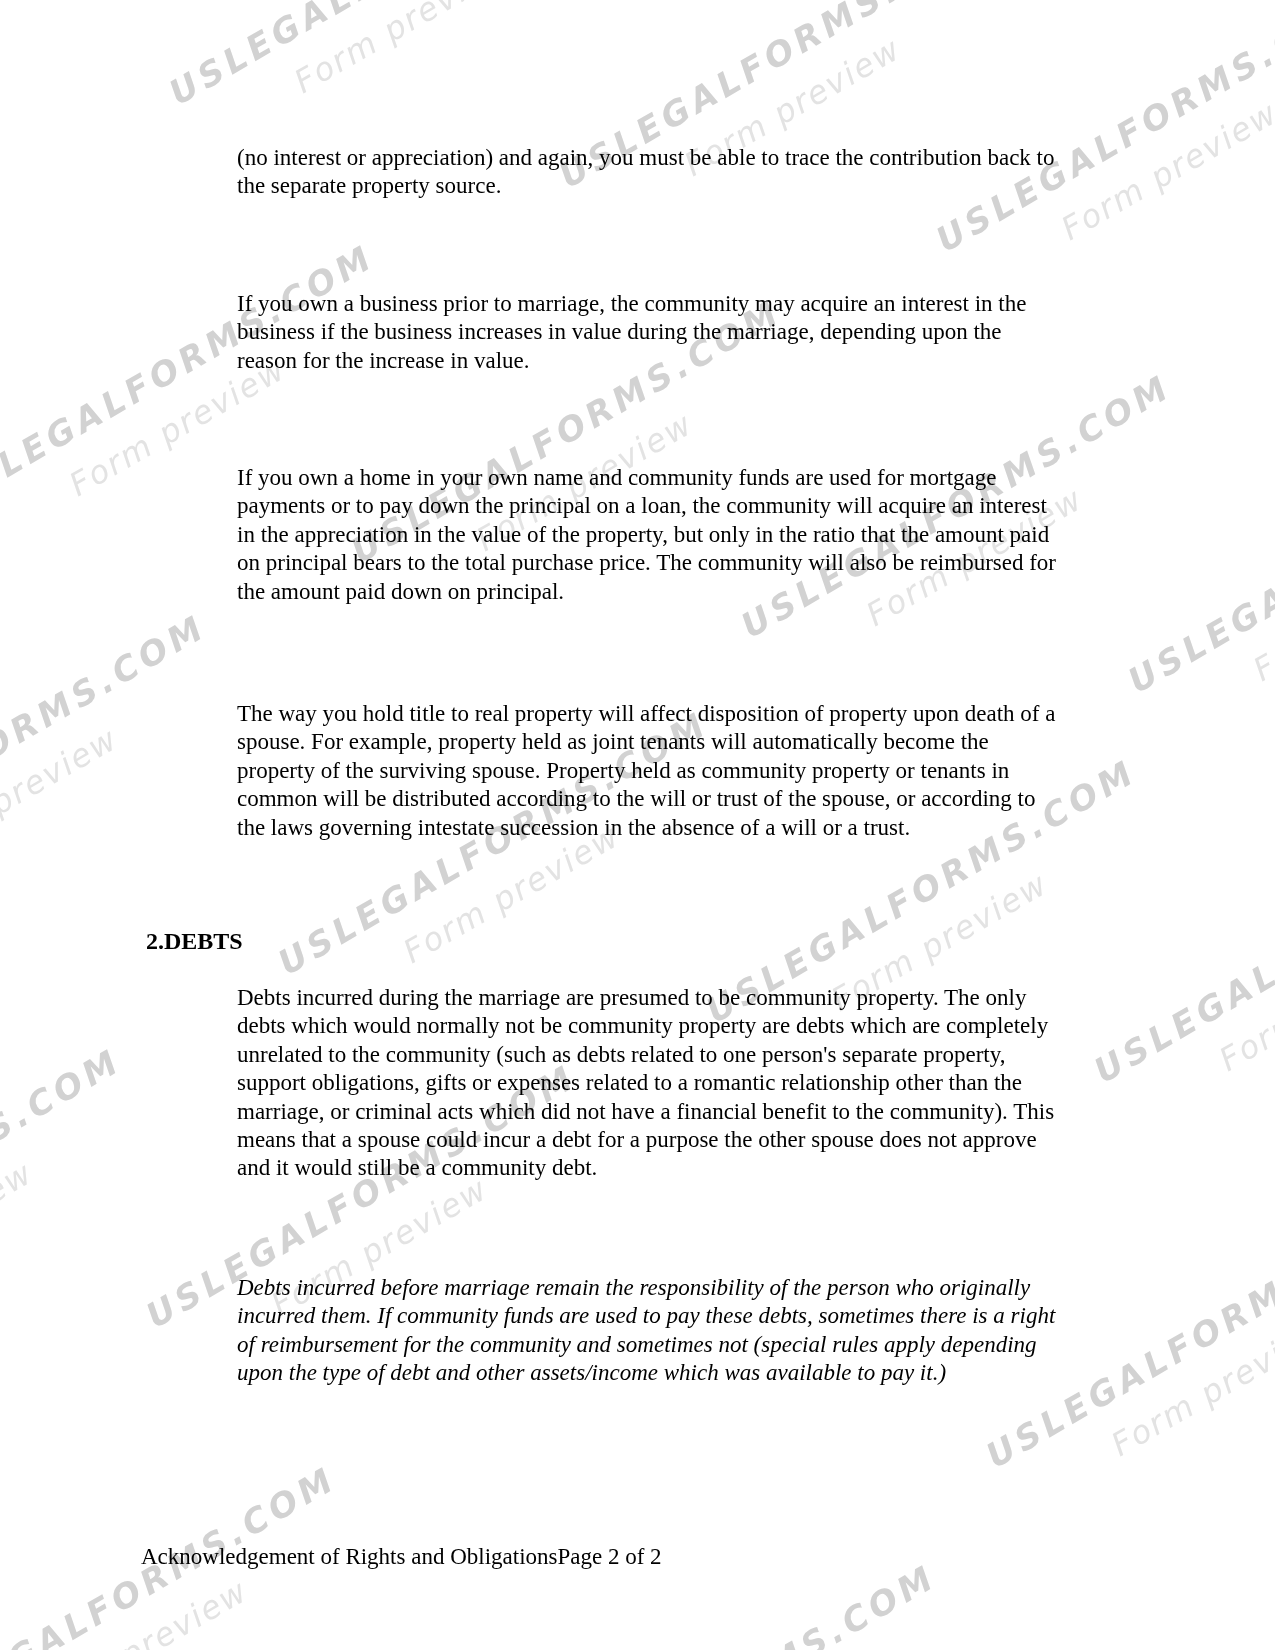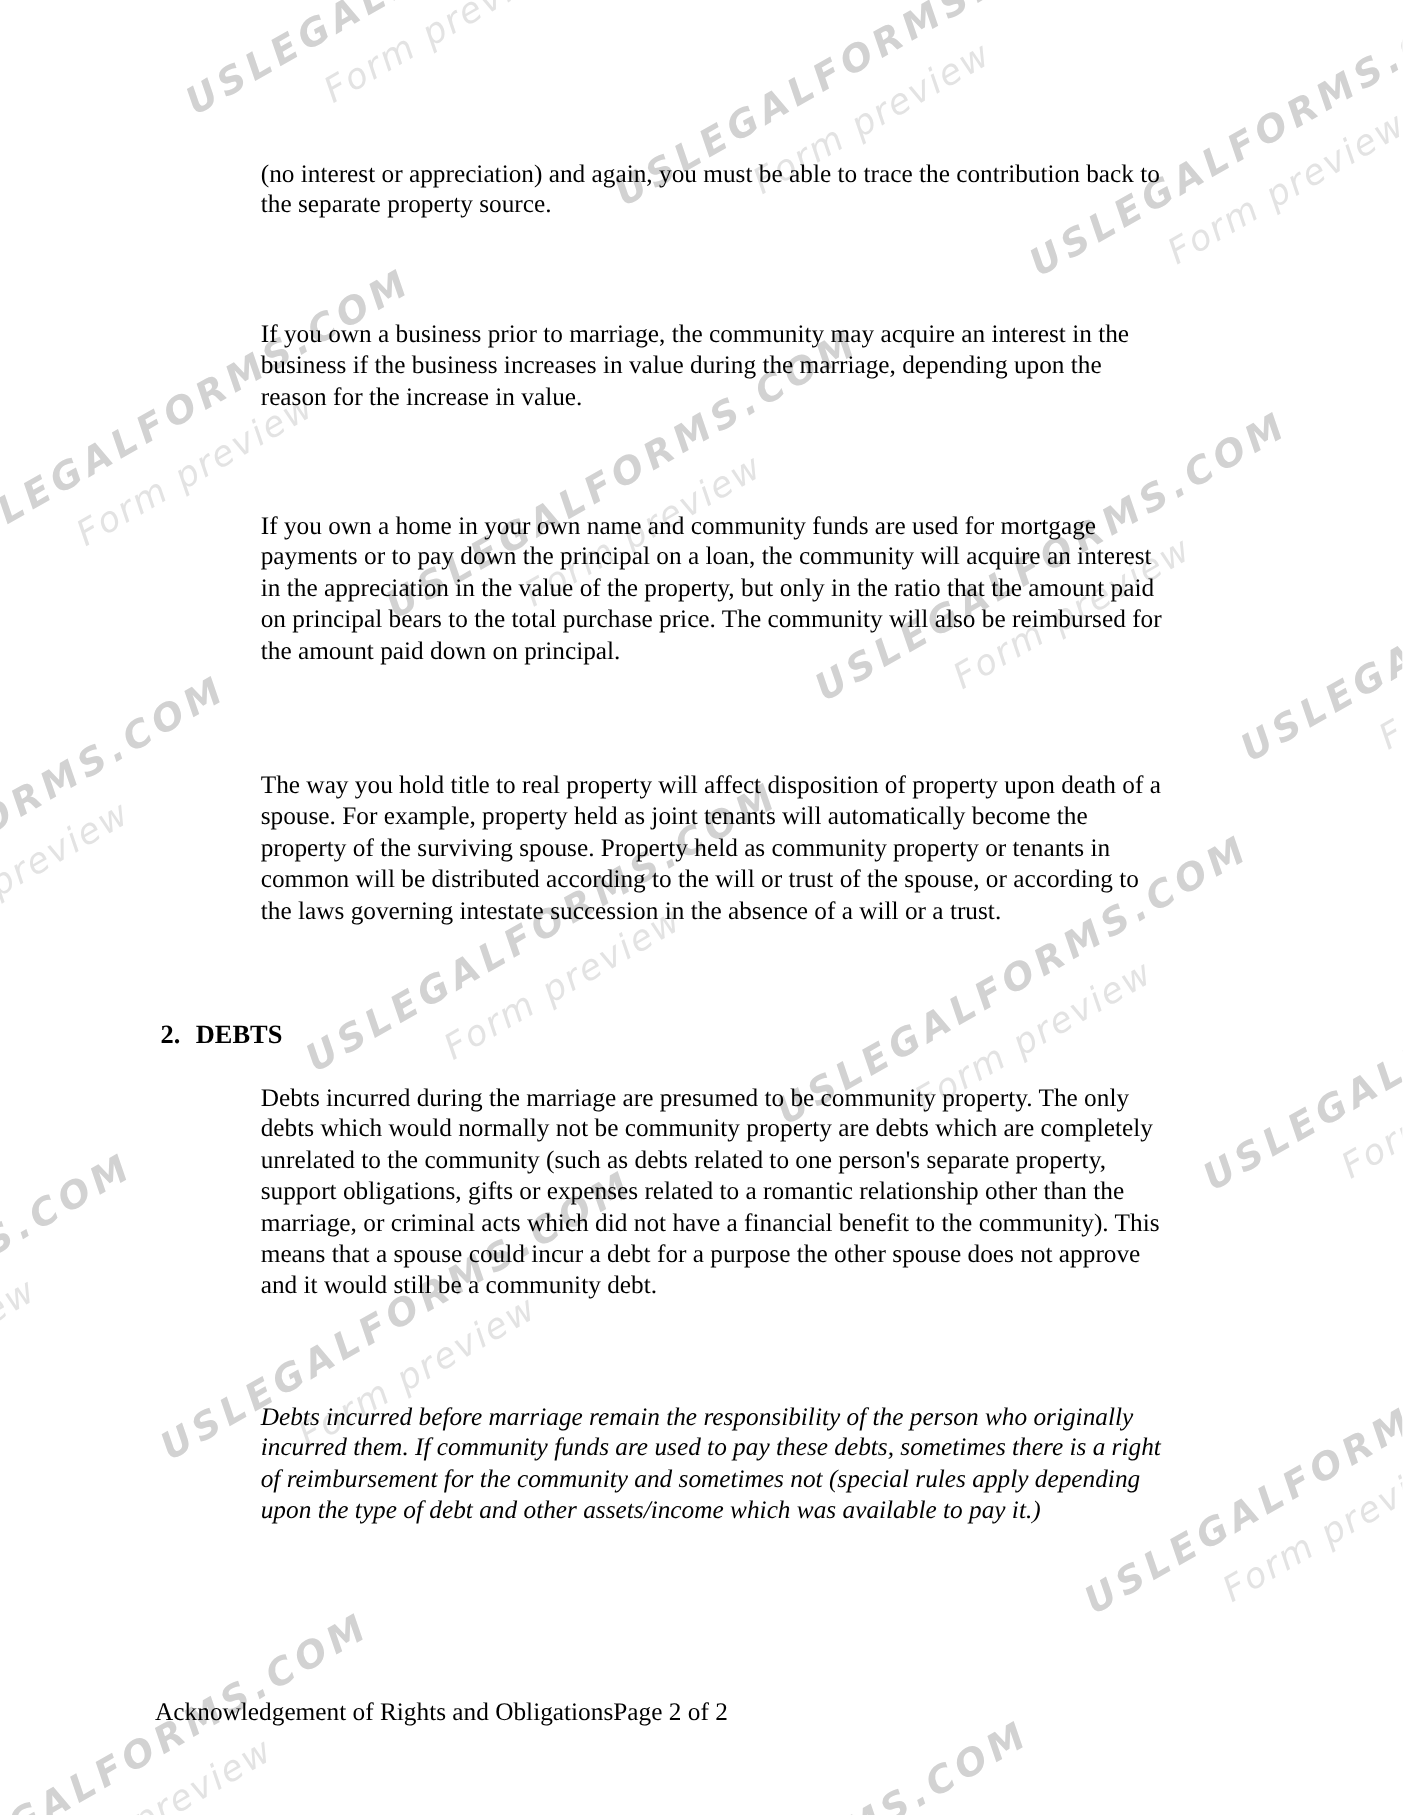--- a/index.html
+++ b/index.html
@@ -63,21 +63,21 @@
     color: #000000;
     white-space: pre-line;
   }
   .heading {
     position: absolute;
     left: 146px;
     font-size: 24px;
     font-weight: bold;
     color: #000000;
   }
-  .heading .h-label { margin-left: 14px; }
+  .heading .h-label { }
   .footer-row {
     position: absolute;
     left: 141px;
     top: 1544px;
     width: 907px;
     display: flex;
     justify-content: flex-start;
     font-size: 23px;
     color: #000000;
   }

